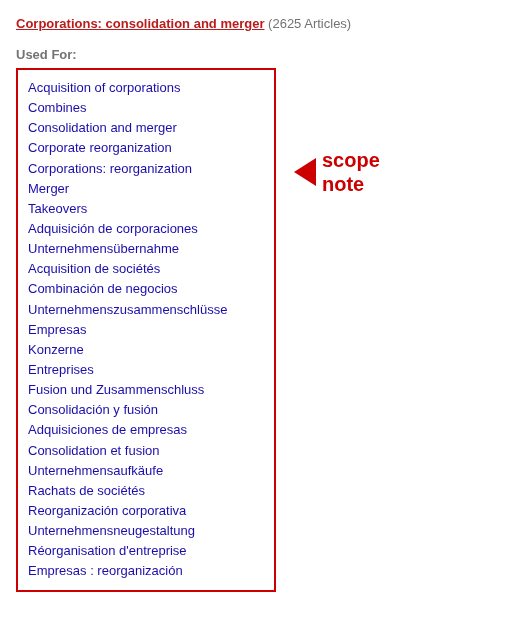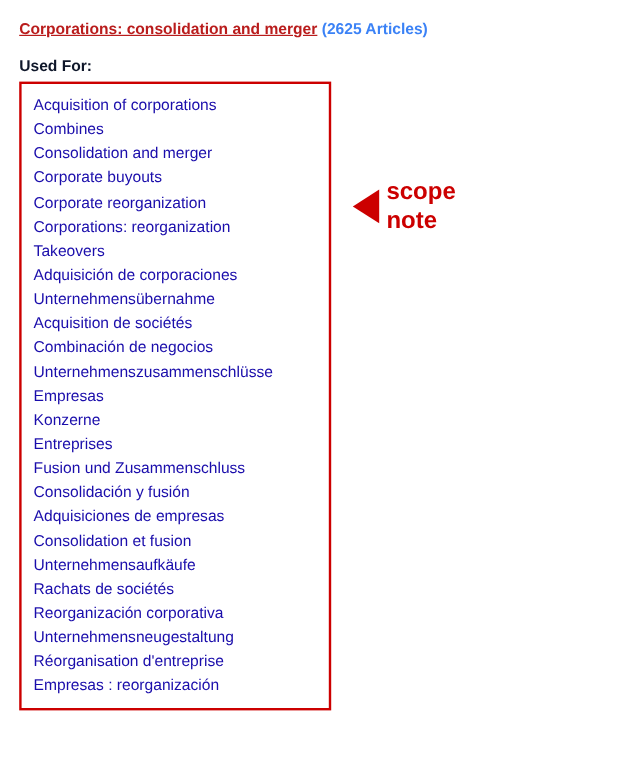--- a/index.html
+++ b/index.html
@@ -15,26 +15,26 @@
       min-height: 640px;
       padding: 16px;
     }
     .header-link {
       color: #b91c1c;
       text-decoration: underline;
       font-weight: bold;
       cursor: pointer;
     }
     .article-count {
-      font-weight: bold;
-      color: #3b82f6;
+      font-weight: normal;
+      color: #737373;
     }
     .used-for-label {
       font-weight: bold;
-      color: #0f172a;
+      color: #737373;
       margin-top: 16px;
       margin-bottom: 6px;
     }
     .used-for-box {
       border: 2px solid #cc0000;
       padding: 8px 10px;
       display: inline-block;
       min-width: 260px;
       max-width: 320px;
     }
@@ -80,23 +80,23 @@
     <a class="header-link">Corporations: consolidation and merger</a>
     <span class="article-count"> <span>(2625 Articles)</span></span>
   </div>
   <div class="used-for-label">Used For:</div>
 
   <div class="scope-note-container">
     <div class="used-for-box" id="used-for-list">
     <a class="item">Acquisition of corporations</a>
         <a class="item">Combines</a>
         <a class="item">Consolidation and merger</a>
-        <a class="item">Corporate buyouts</a>
         <a class="item">Corporate reorganization</a>
         <a class="item">Corporations: reorganization</a>
+        <a class="item">Merger</a>
         <a class="item">Takeovers</a>
         <a class="item">Adquisición de corporaciones</a>
         <a class="item">Unternehmensübernahme</a>
         <a class="item">Acquisition de sociétés</a>
         <a class="item">Combinación de negocios</a>
         <a class="item">Unternehmenszusammenschlüsse</a>
         <a class="item">Empresas</a>
         <a class="item">Konzerne</a>
         <a class="item">Entreprises</a>
         <a class="item">Fusion und Zusammenschluss</a>

